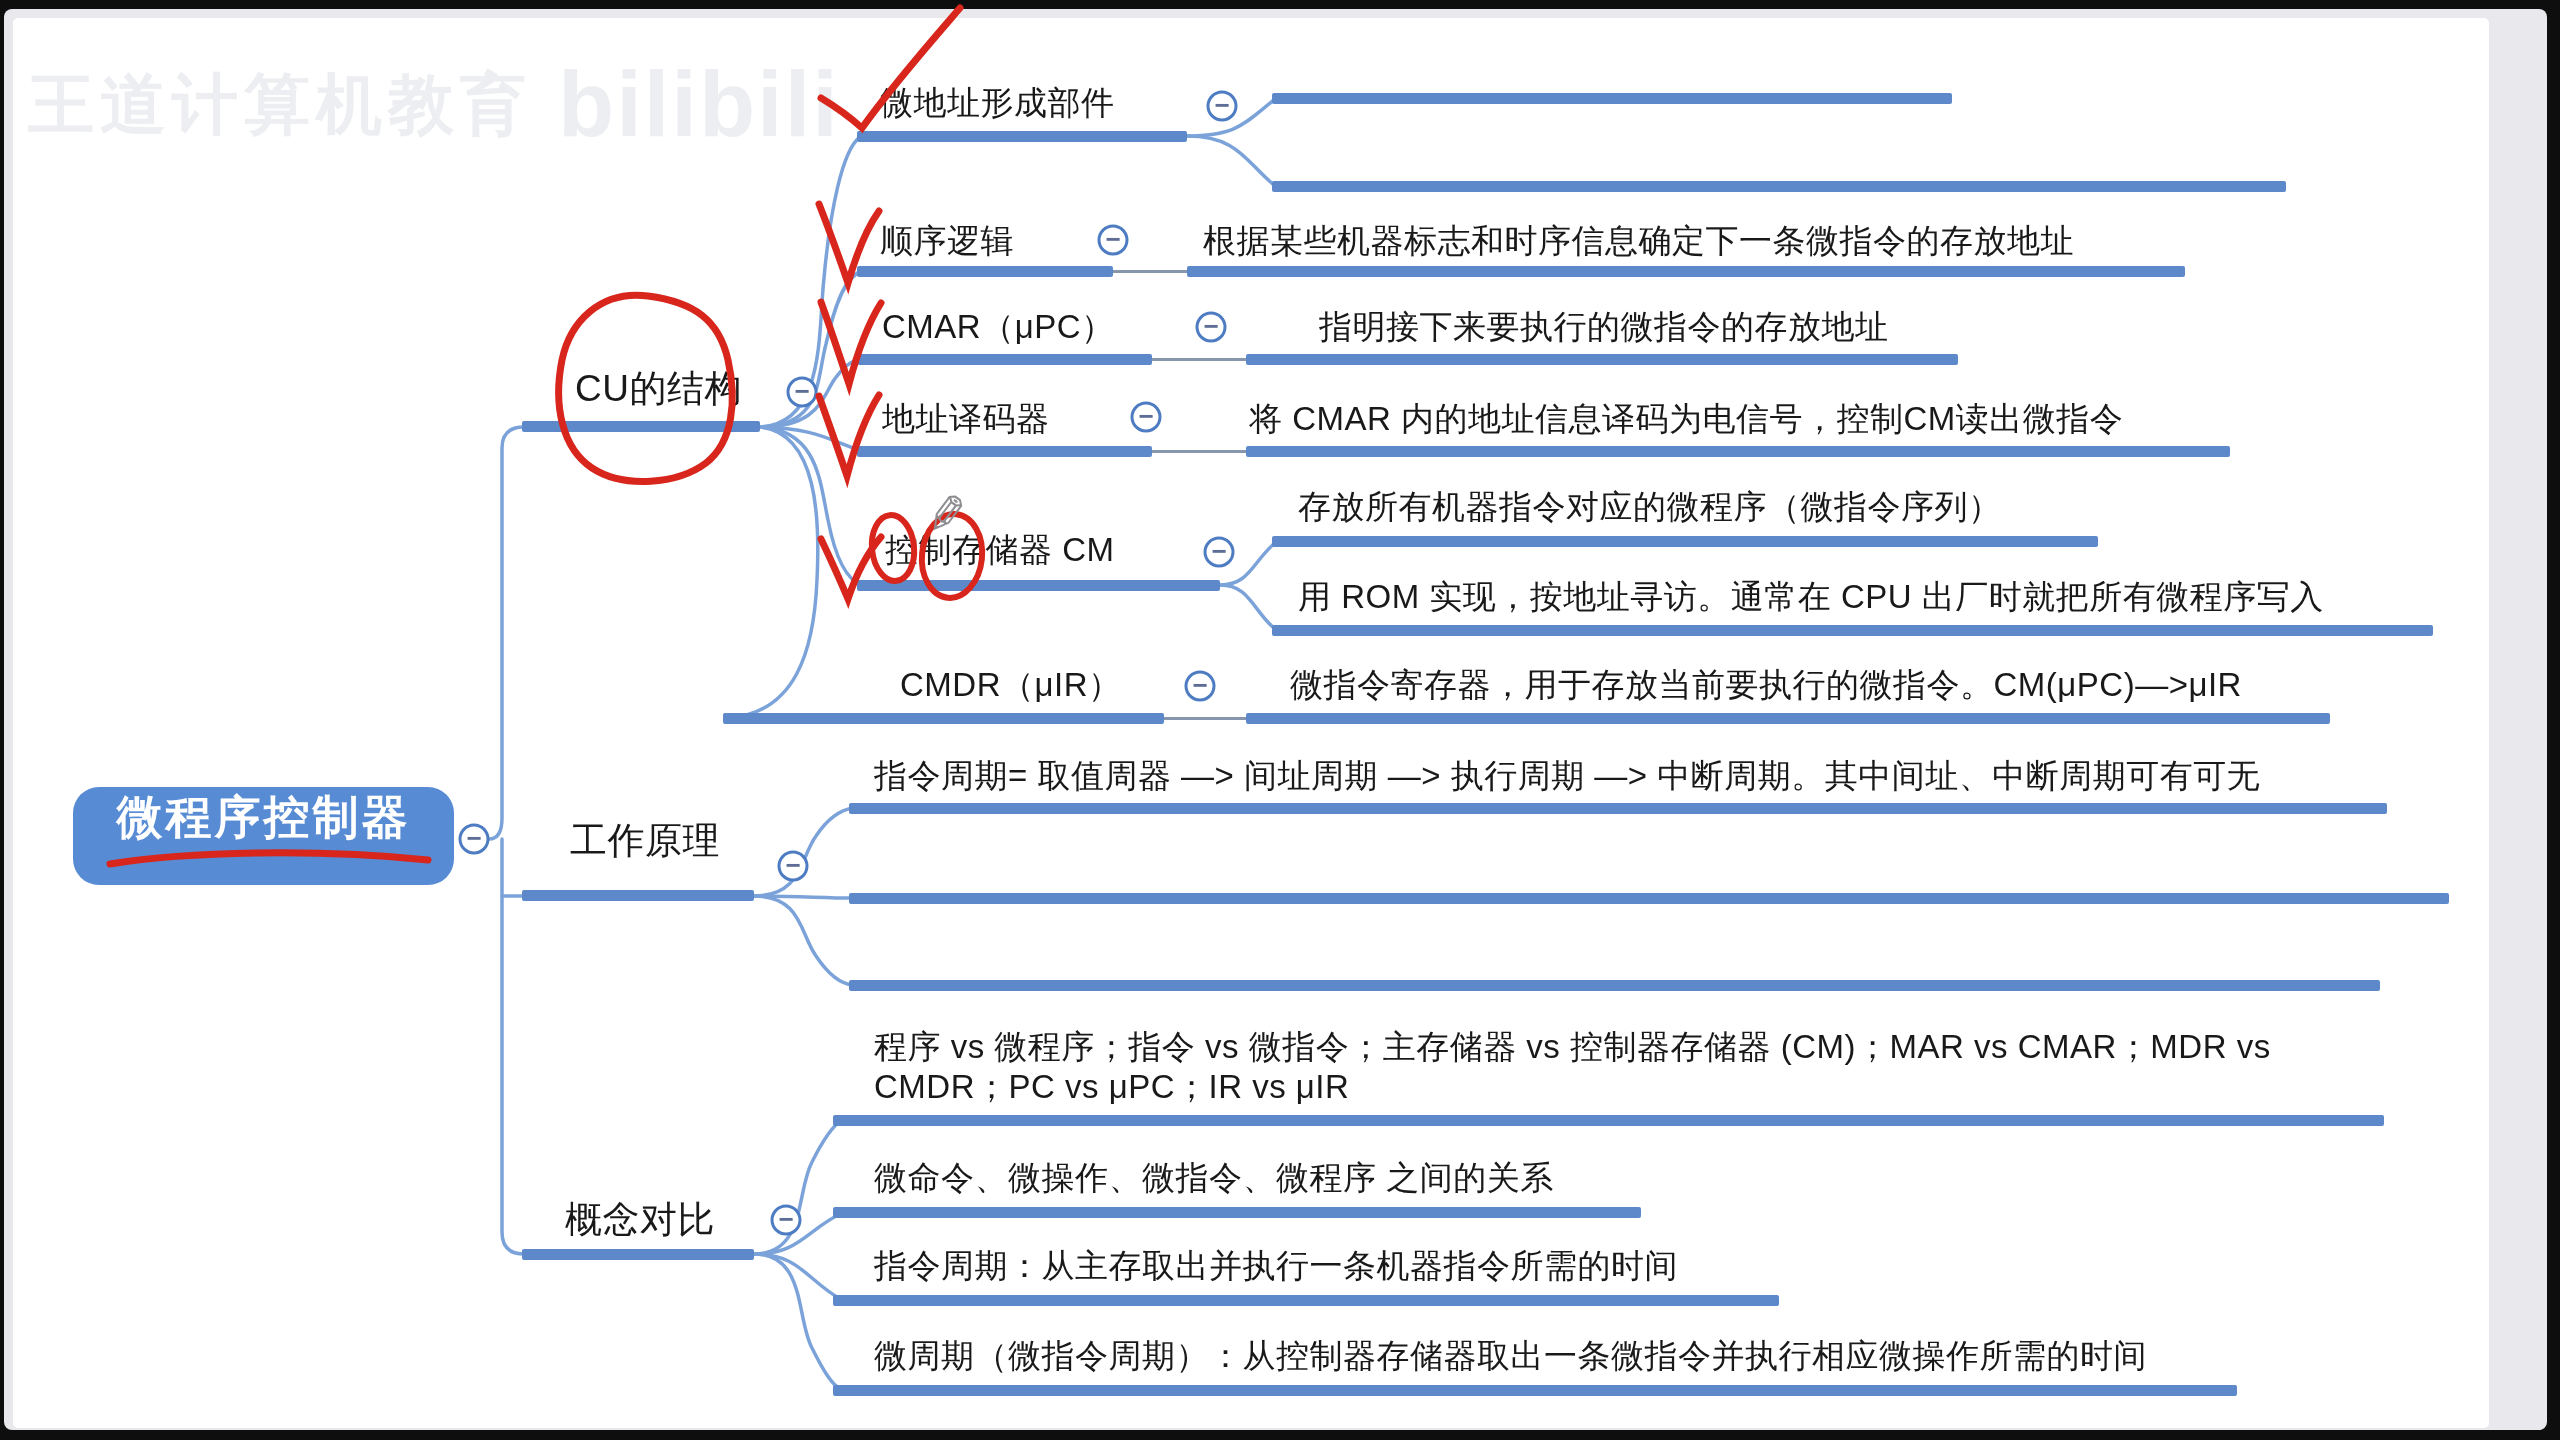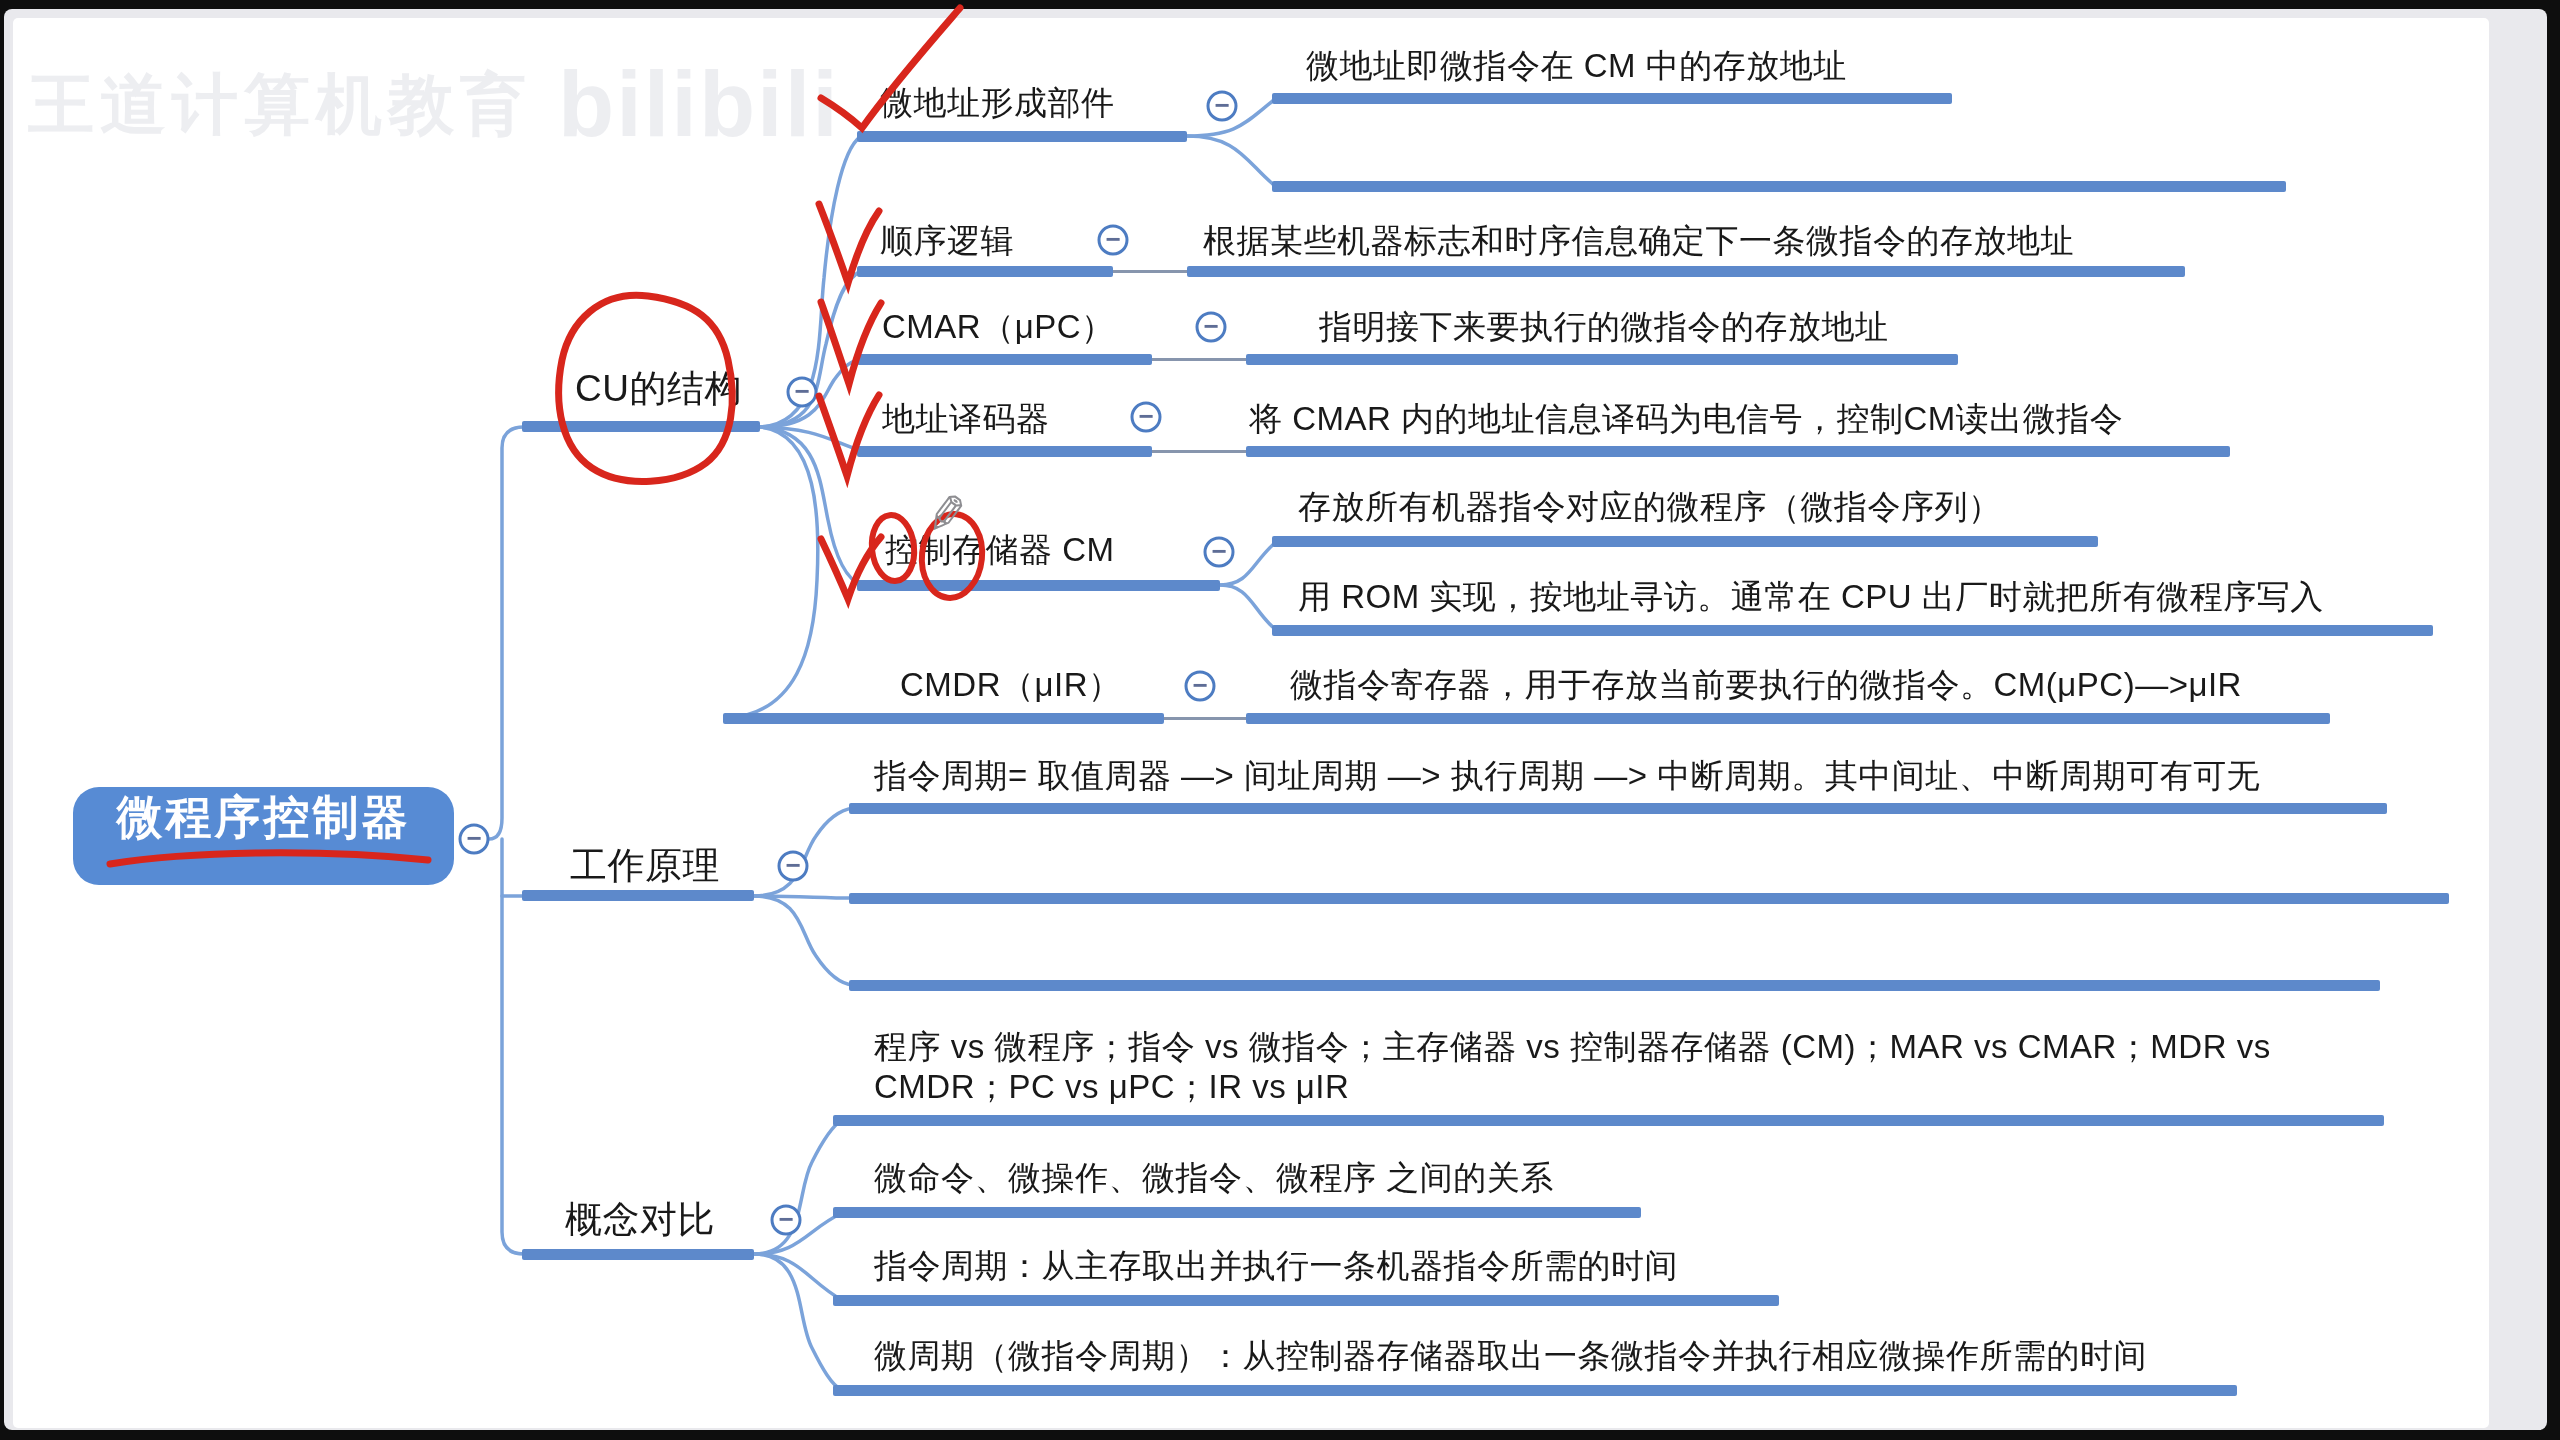--- a/index.html
+++ b/index.html
@@ -91,25 +91,24 @@
   <div class="bar" style="left:833px;top:1115px;width:1551px"></div>
   <div class="bar" style="left:833px;top:1207px;width:808px"></div>
   <div class="bar" style="left:833px;top:1295px;width:946px"></div>
   <div class="bar" style="left:833px;top:1385px;width:1404px"></div>
 
   <div id="rootnode">
     <span class="rlabel">微程序控制器</span>
   </div>
 
   <div class="txt blabel" style="left:575px;top:370px">CU的结构</div>
-  <div class="txt blabel" style="left:570px;top:847px">工作原理</div>
+  <div class="txt blabel" style="left:570px;top:822px">工作原理</div>
   <div class="txt blabel" style="left:565px;top:1201px">概念对比</div>
 
   <div class="txt" style="left:880px;top:84px">微地址形成部件</div>
-  <div class="txt" style="left:1306px;top:47px">微地址即微指令在 CM 中的存放地址</div>
   <div class="txt" style="left:880px;top:222px">顺序逻辑</div>
   <div class="txt" style="left:1203px;top:222px">根据某些机器标志和时序信息确定下一条微指令的存放地址</div>
   <div class="txt" style="left:882px;top:308px">CMAR（μPC）</div>
   <div class="txt" style="left:1319px;top:308px">指明接下来要执行的微指令的存放地址</div>
   <div class="txt" style="left:882px;top:400px">地址译码器</div>
   <div class="txt" style="left:1249px;top:400px">将 CMAR 内的地址信息译码为电信号，控制CM读出微指令</div>
   <div class="txt" style="left:885px;top:531px">控制存储器 CM</div>
   <div class="txt" style="left:1298px;top:488px">存放所有机器指令对应的微程序（微指令序列）</div>
   <div class="txt" style="left:1298px;top:578px">用 ROM 实现，按地址寻访。通常在 CPU 出厂时就把所有微程序写入</div>
   <div class="txt" style="left:900px;top:666px">CMDR（μIR）</div>

